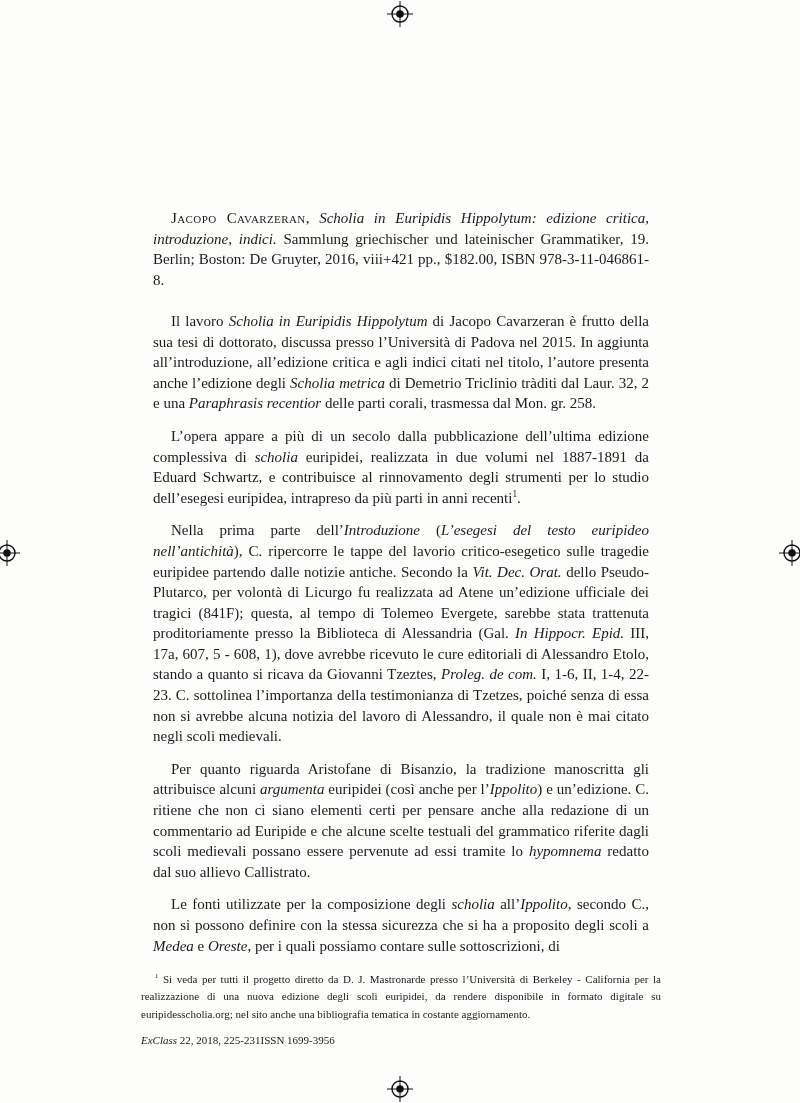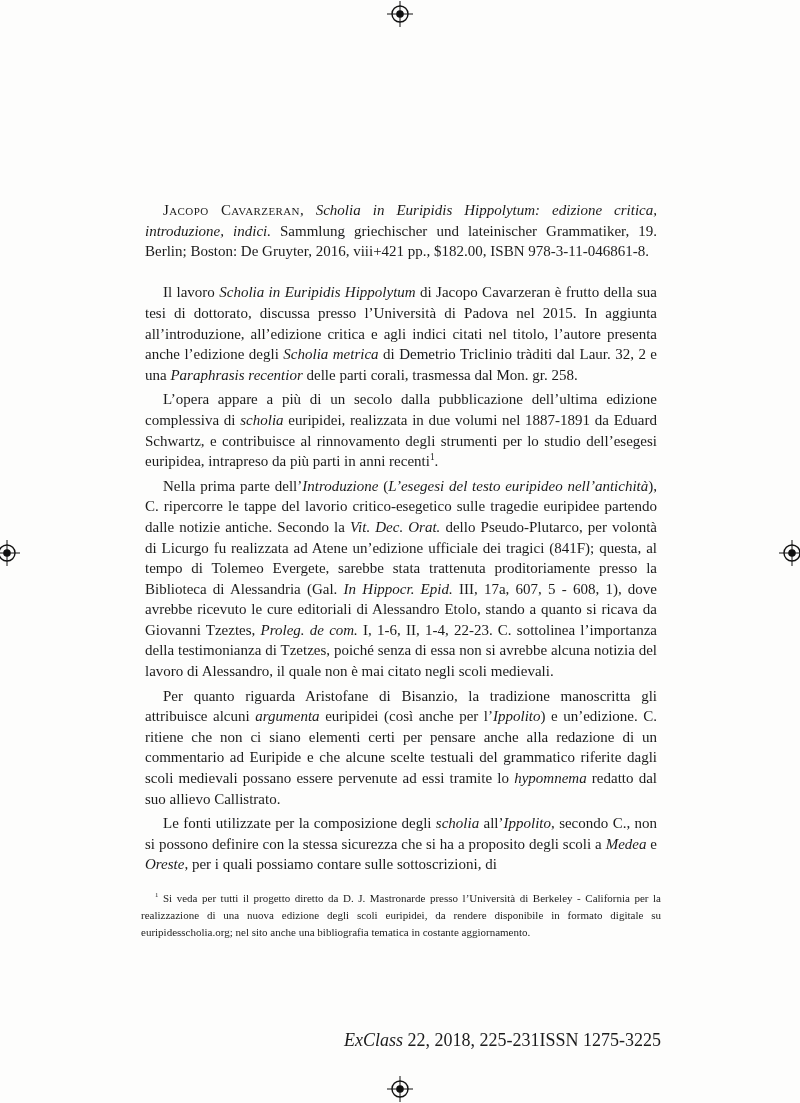--- a/index.html
+++ b/index.html
@@ -10,21 +10,21 @@
     background:#fdfdfc;
     overflow:hidden;
     font-family:"Liberation Serif", serif;
     color:#1b1b1b;
   }
   .textblock {
     position:absolute;
     left:141px; top:196px; width:520px;
   }
   .citation, .para {
-    margin:4px;
+    margin:12px;
     font-size:15px;
     line-height:20.6px;
     text-align:justify;
     text-indent:18px;
     hyphens:none;
   }
   .citation { margin-bottom:20.6px; }
   .it { font-style:italic; }
   .sc { font-variant:small-caps; letter-spacing:0.4px; }
   sup { font-size:0.62em; line-height:0; vertical-align:super; }
@@ -32,22 +32,22 @@
     margin-top:15px;
     font-size:11px;
     line-height:17.2px;
     text-align:justify;
     text-indent:14px;
   }
   .footer {
     position:absolute;
     left:141px; right:139px; top:1031px;
     display:flex;
-    justify-content:flex-end;
-    font-size:18px;
+    justify-content:flex-start;
+    font-size:11px;
     line-height:18px;
   }
   .regmark { position:absolute; width:26px; height:26px; }
   .regmark svg { display:block; }
   .rm-top    { left:387px; top:1px; }
   .rm-bottom { left:387px; top:1076px; }
   .rm-left   { left:-6px;  top:540px; }
   .rm-right  { left:779px; top:540px; }
 </style>
 </head>
@@ -95,16 +95,16 @@
         <p class="para"><span>L’opera appare a più di un secolo dalla pubblicazione dell’ultima edizione complessiva di </span><span class="it">scholia</span><span> euripidei, realizzata in due volumi nel 1887-1891 da Eduard Schwartz, e contribuisce al rinnovamento degli strumenti per lo studio dell’esegesi euripidea, intrapreso da più parti in anni recenti</span><sup>1</sup><span>.</span></p>
         <p class="para"><span>Nella prima parte dell’</span><span class="it">Introduzione</span><span> (</span><span class="it">L’esegesi del testo euripideo nell’antichità</span><span>), C. ripercorre le tappe del lavorio critico-esegetico sulle tragedie euripidee partendo dalle notizie antiche. Secondo la </span><span class="it">Vit. Dec. Orat.</span><span> dello Pseudo-Plutarco, per volontà di Licurgo fu realizzata ad Atene un’edizione ufficiale dei tragici (841F); questa, al tempo di Tolemeo Evergete, sarebbe stata trattenuta proditoriamente presso la Biblioteca di Alessandria (Gal. </span><span class="it">In Hippocr. Epid.</span><span> III, 17a, 607, 5 - 608, 1), dove avrebbe ricevuto le cure editoriali di Alessandro Etolo, stando a quanto si ricava da Giovanni Tzeztes, </span><span class="it">Proleg. de com.</span><span> I, 1-6, II, 1-4, 22-23. C. sottolinea l’importanza della testimonianza di Tzetzes, poiché senza di essa non si avrebbe alcuna notizia del lavoro di Alessandro, il quale non è mai citato negli scoli medievali.</span></p>
         <p class="para"><span>Per quanto riguarda Aristofane di Bisanzio, la tradizione manoscritta gli attribuisce alcuni </span><span class="it">argumenta</span><span> euripidei (così anche per l’</span><span class="it">Ippolito</span><span>) e un’edizione. C. ritiene che non ci siano elementi certi per pensare anche alla redazione di un commentario ad Euripide e che alcune scelte testuali del grammatico riferite dagli scoli medievali possano essere pervenute ad essi tramite lo </span><span class="it">hypomnema</span><span> redatto dal suo allievo Callistrato.</span></p>
         <p class="para"><span>Le fonti utilizzate per la composizione degli </span><span class="it">scholia</span><span> all’</span><span class="it">Ippolito</span><span>, secondo C., non si possono definire con la stessa sicurezza che si ha a proposito degli scoli a </span><span class="it">Medea</span><span> e </span><span class="it">Oreste</span><span>, per i quali possiamo contare sulle sottoscrizioni, di</span></p>
       </div>
     <p class="footnote"><sup>1</sup><span> Si veda per tutti il progetto diretto da D. J. Mastronarde presso l’Università di Berkeley - California per la realizzazione di una nuova edizione degli scoli euripidei, da rendere disponibile in formato digitale su euripidesscholia.org; nel sito anche una bibliografia tematica in costante aggiornamento.</span></p>
   </div>
 
   <div class="footer">
     <span><span class="it">ExClass</span><span> 22, 2018, 225-231</span></span>
-    <span>ISSN 1275-3225</span>
+    <span>ISSN 1699-3956</span>
   </div>
 
 </div>
 
 </body></html>

